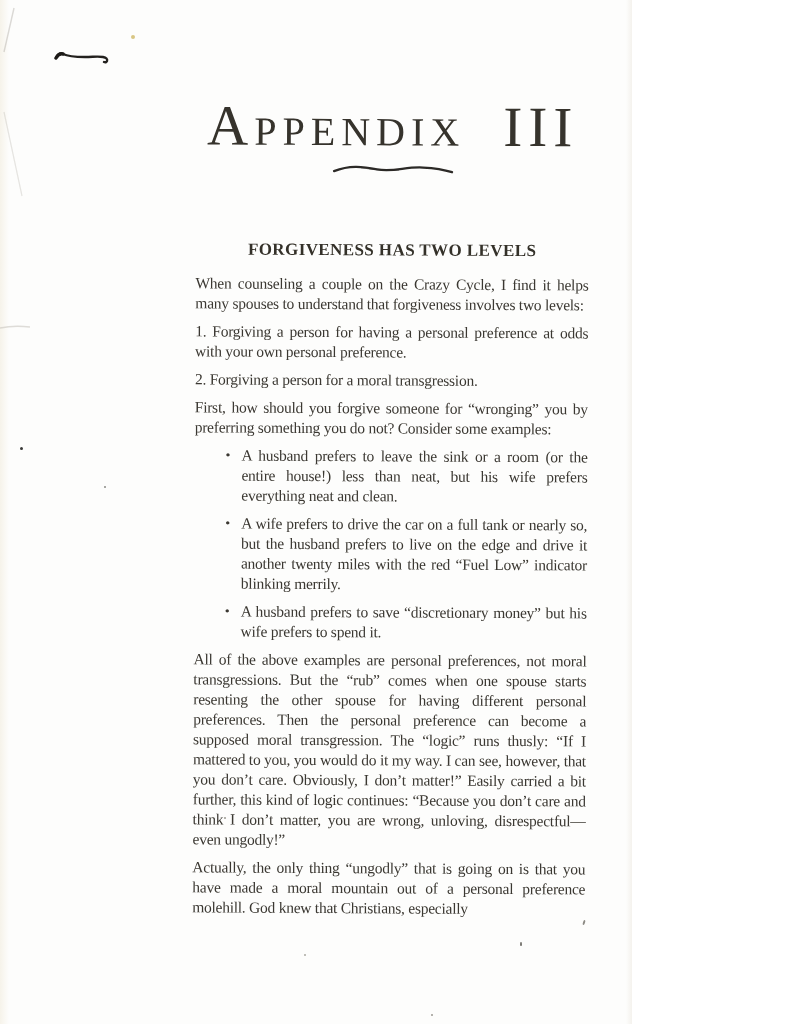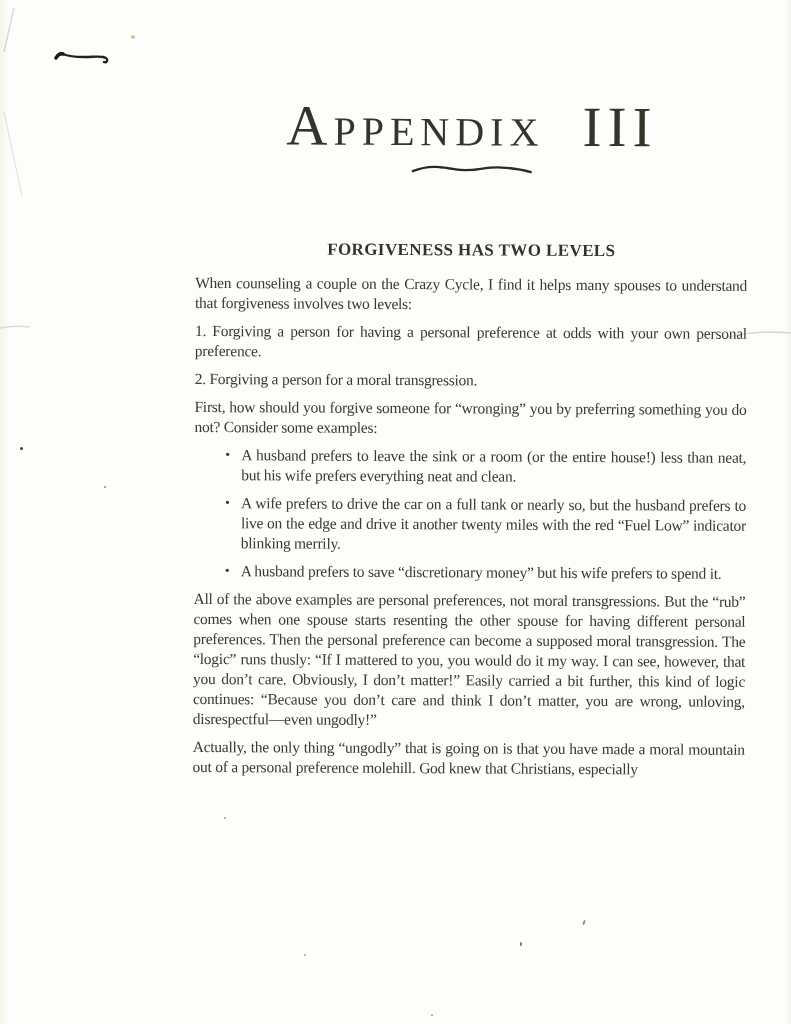--- a/index.html
+++ b/index.html
@@ -1,18 +1,18 @@
 <!DOCTYPE html>
 <html><head>
 <meta charset="utf-8">
 <style>
   html,body { margin:0; padding:0; background:#ffffff; }
   .page {
     position: relative;
-    width: 791px;
+    width: 632px;
     height: 1024px;
     overflow: hidden;
     background:
       linear-gradient(90deg, #f6f3ea 0px, rgba(253,253,252,0) 9px),
       linear-gradient(270deg, #f4f2ed 0px, rgba(253,253,252,0) 6px),
       #fdfdfc;
     font-family: "Liberation Serif", "DejaVu Serif", serif;
     color: #3b3832;
   }
   .scan-rotate {

